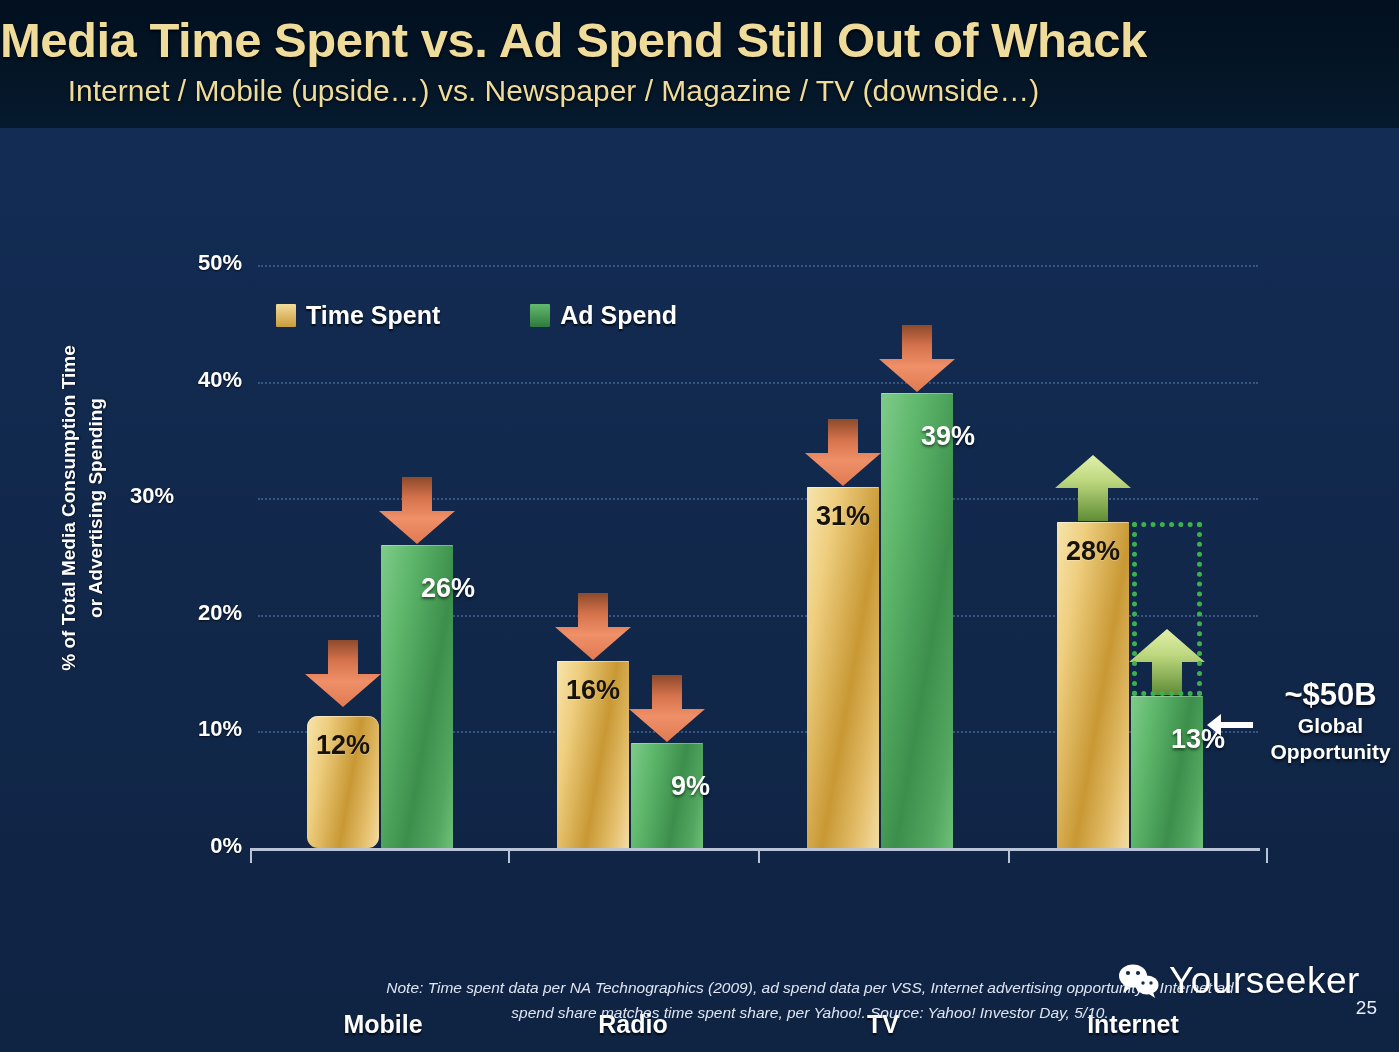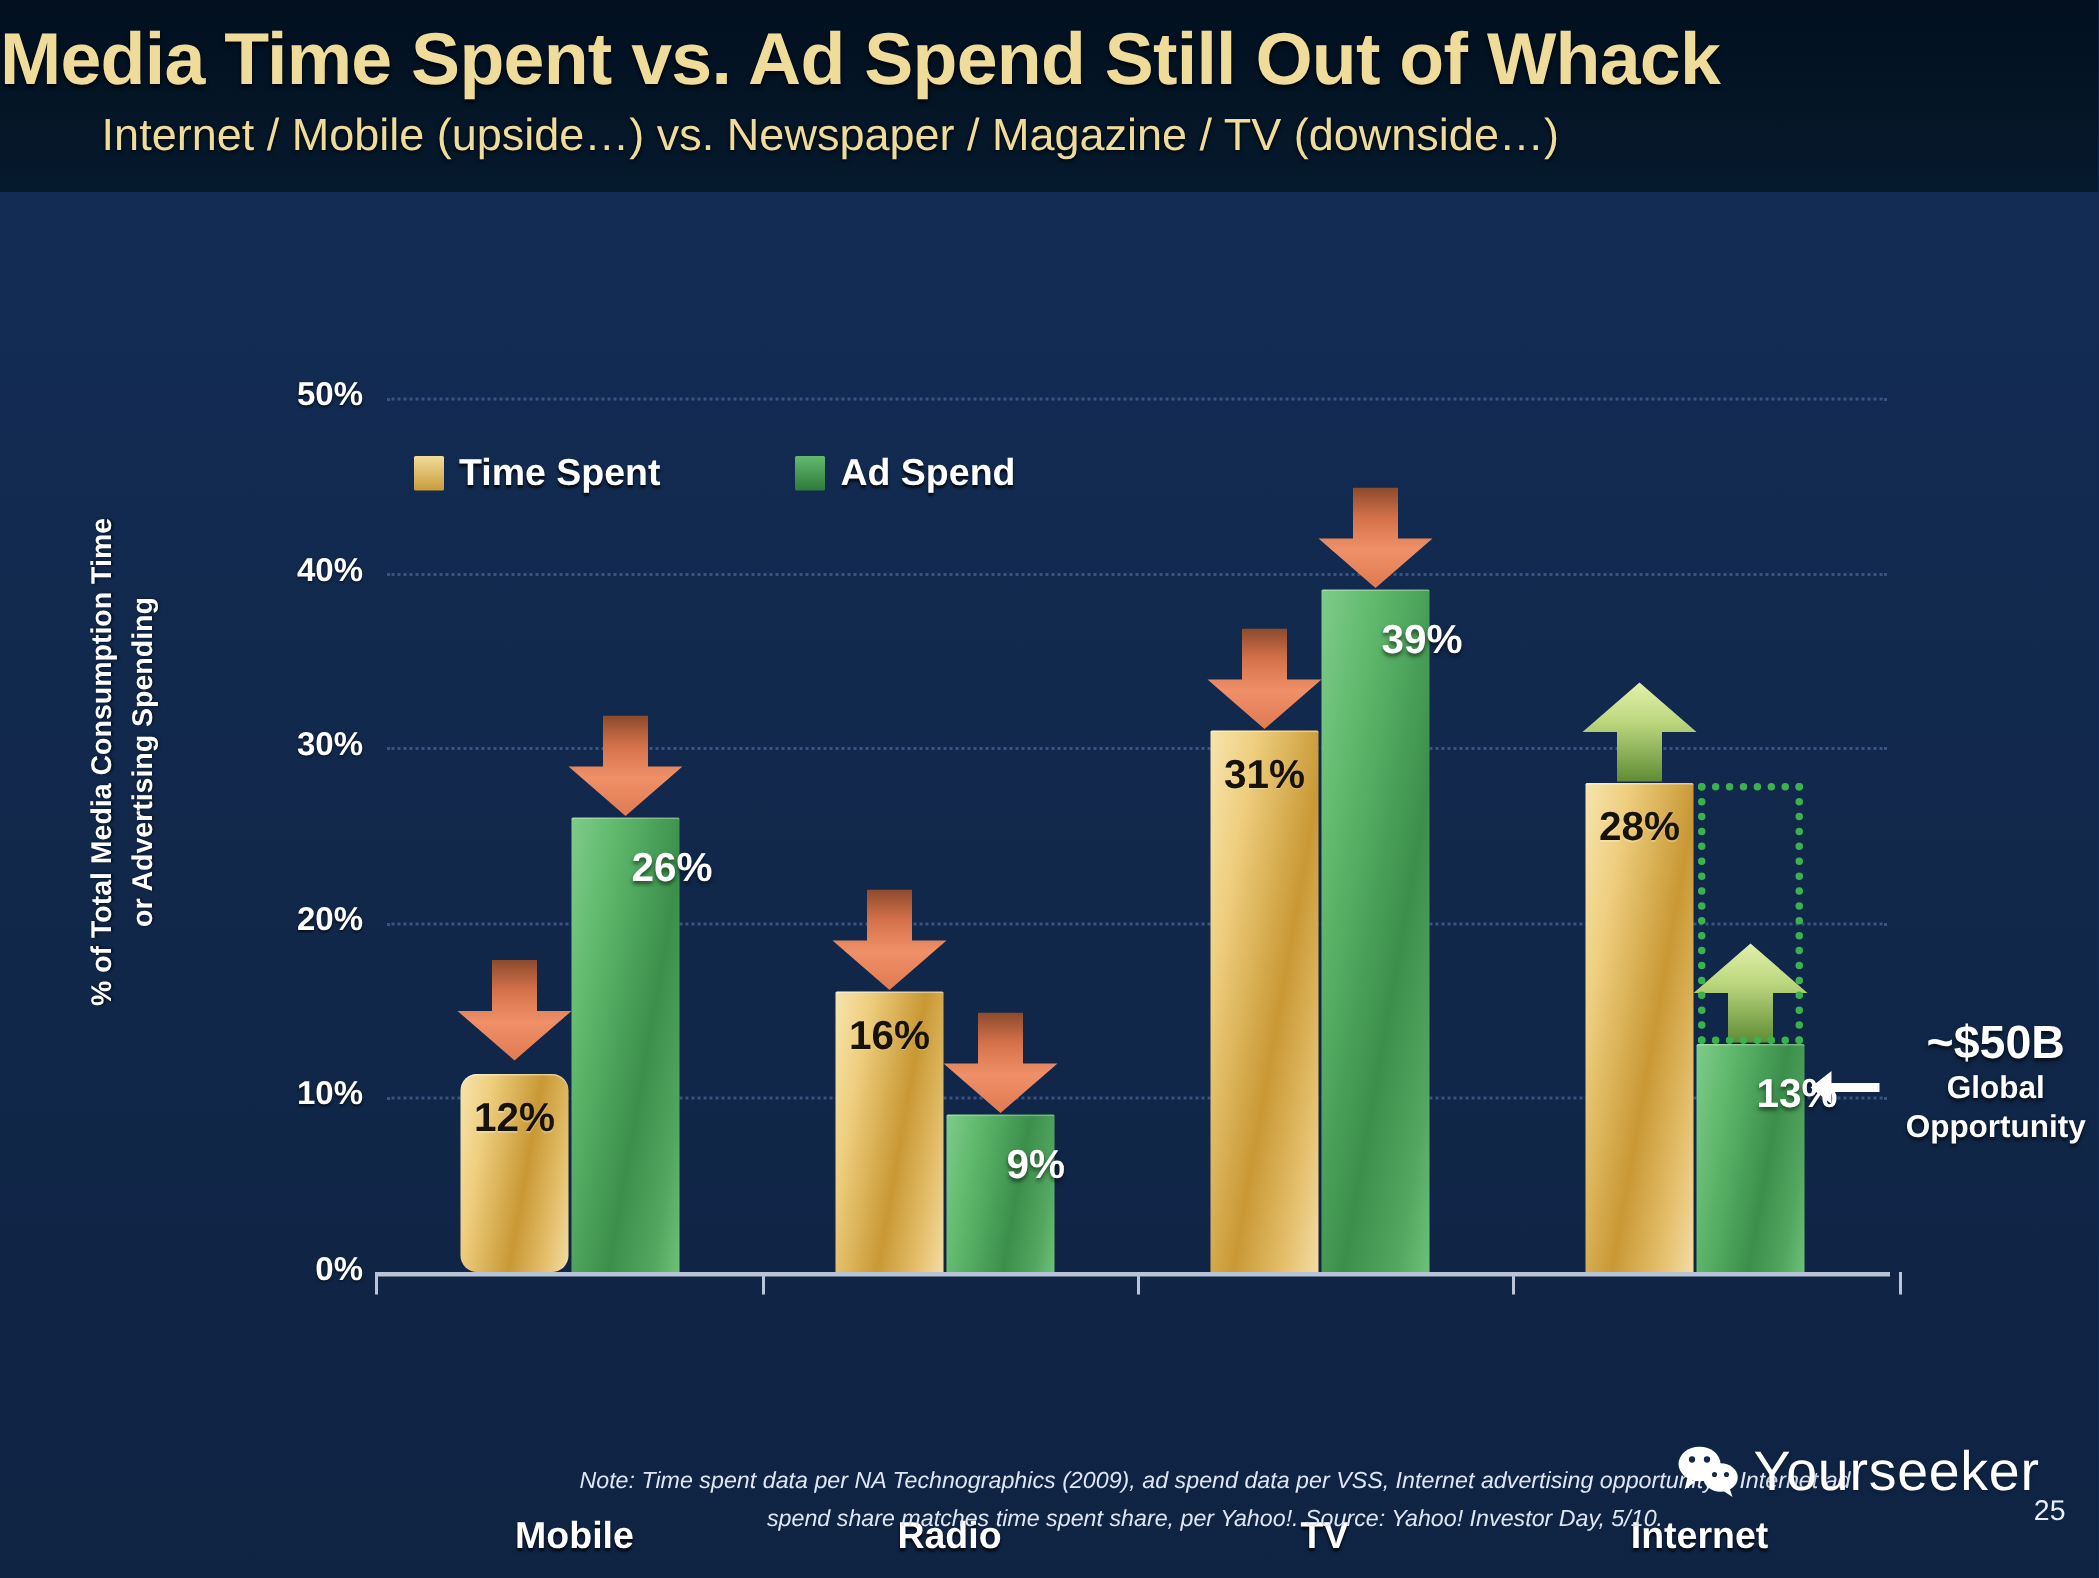--- a/index.html
+++ b/index.html
@@ -117,21 +117,21 @@
     background:linear-gradient(100deg,#7fcb8a 0%,#5fb86c 25%,#3c8f4b 62%,#52a65f 85%,#6ec178 100%);
     box-shadow:inset 0 1px 0 rgba(255,255,255,.3);
   }
   .bar-label {
     position:absolute; left:0; width:100%;
     text-align:center;
     font-size:27px; font-weight:700;
     white-space:nowrap;
   }
   .bar-label.dark  { color:#17120a; top:14px; text-shadow:0 1px 0 rgba(255,255,255,.25); }
-  .bar-label.light { color:#ffffff; top:18px; text-shadow:0 2px 3px rgba(0,0,0,.55);padding-left:40px; }
+  .bar-label.light { color:#ffffff; top:28px; text-shadow:0 2px 3px rgba(0,0,0,.55);padding-left:40px; }
 
   
   .arrow-down, .arrow-up {
     position:absolute;
     width:80px; height:68px;
   }
   .arrow-down svg, .arrow-up svg { display:block; width:100%; height:100%; }
 
   
   #opp-box {
@@ -223,21 +223,21 @@
         <div class="gridline" style="top: 466.4px;"></div>
         <div class="gridline" style="top: 349.8px;"></div>
         <div class="gridline" style="top: 233.2px;"></div>
         <div class="gridline" style="top: 116.6px;"></div>
         <div class="gridline" style="top: 0px;"></div>
       </div>
     <div id="ytick-layer">
         <div class="ytick" style="top: 568px;">0%</div>
         <div class="ytick" style="top: 451.4px;">10%</div>
         <div class="ytick" style="top: 334.8px;">20%</div>
-        <div class="ytick" style="top: 218.2px;">30%</div>
+        <div class="ytick" style="top: 218.2px; text-align: center;">30%</div>
         <div class="ytick" style="top: 101.6px;">40%</div>
         <div class="ytick" style="top: -15px;">50%</div>
       </div>
 
     <div id="legend">
       <div class="legend-item">
         <span class="legend-swatch gold"></span>
         <span class="legend-label">Time Spent</span>
       </div>
       <div class="legend-item">

